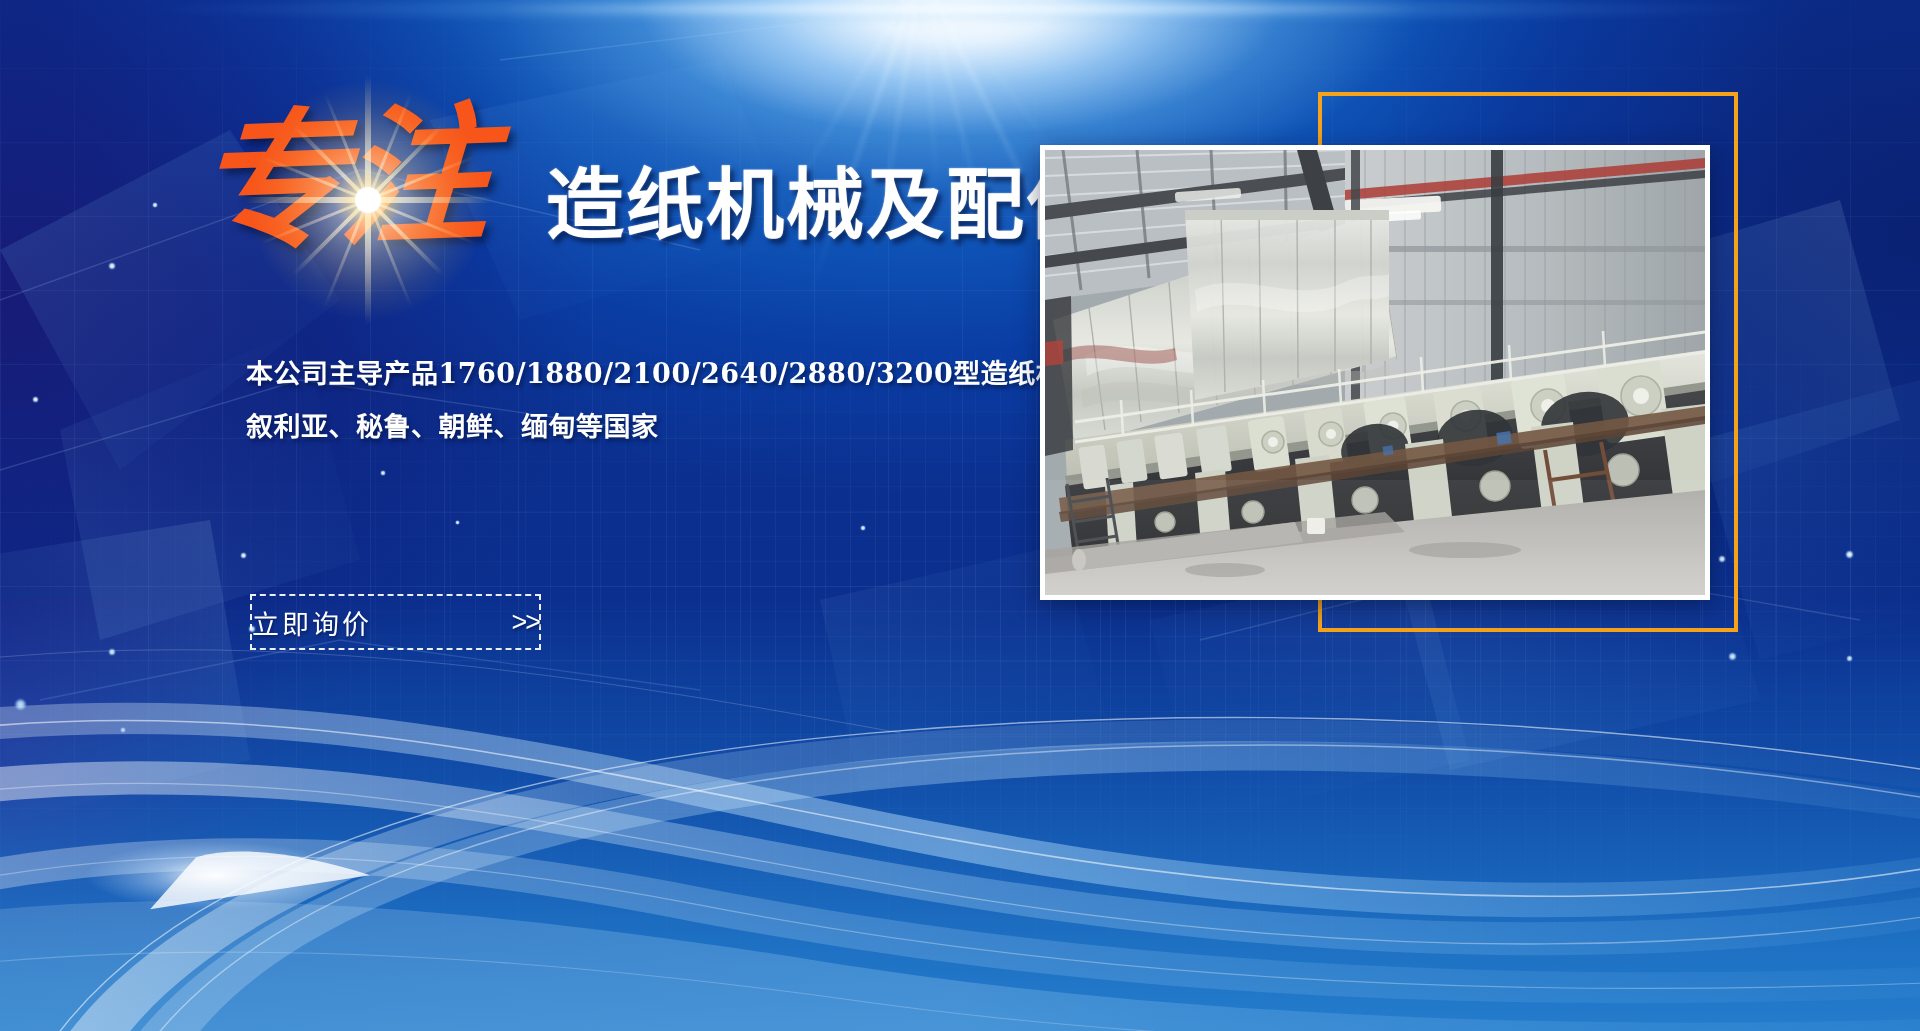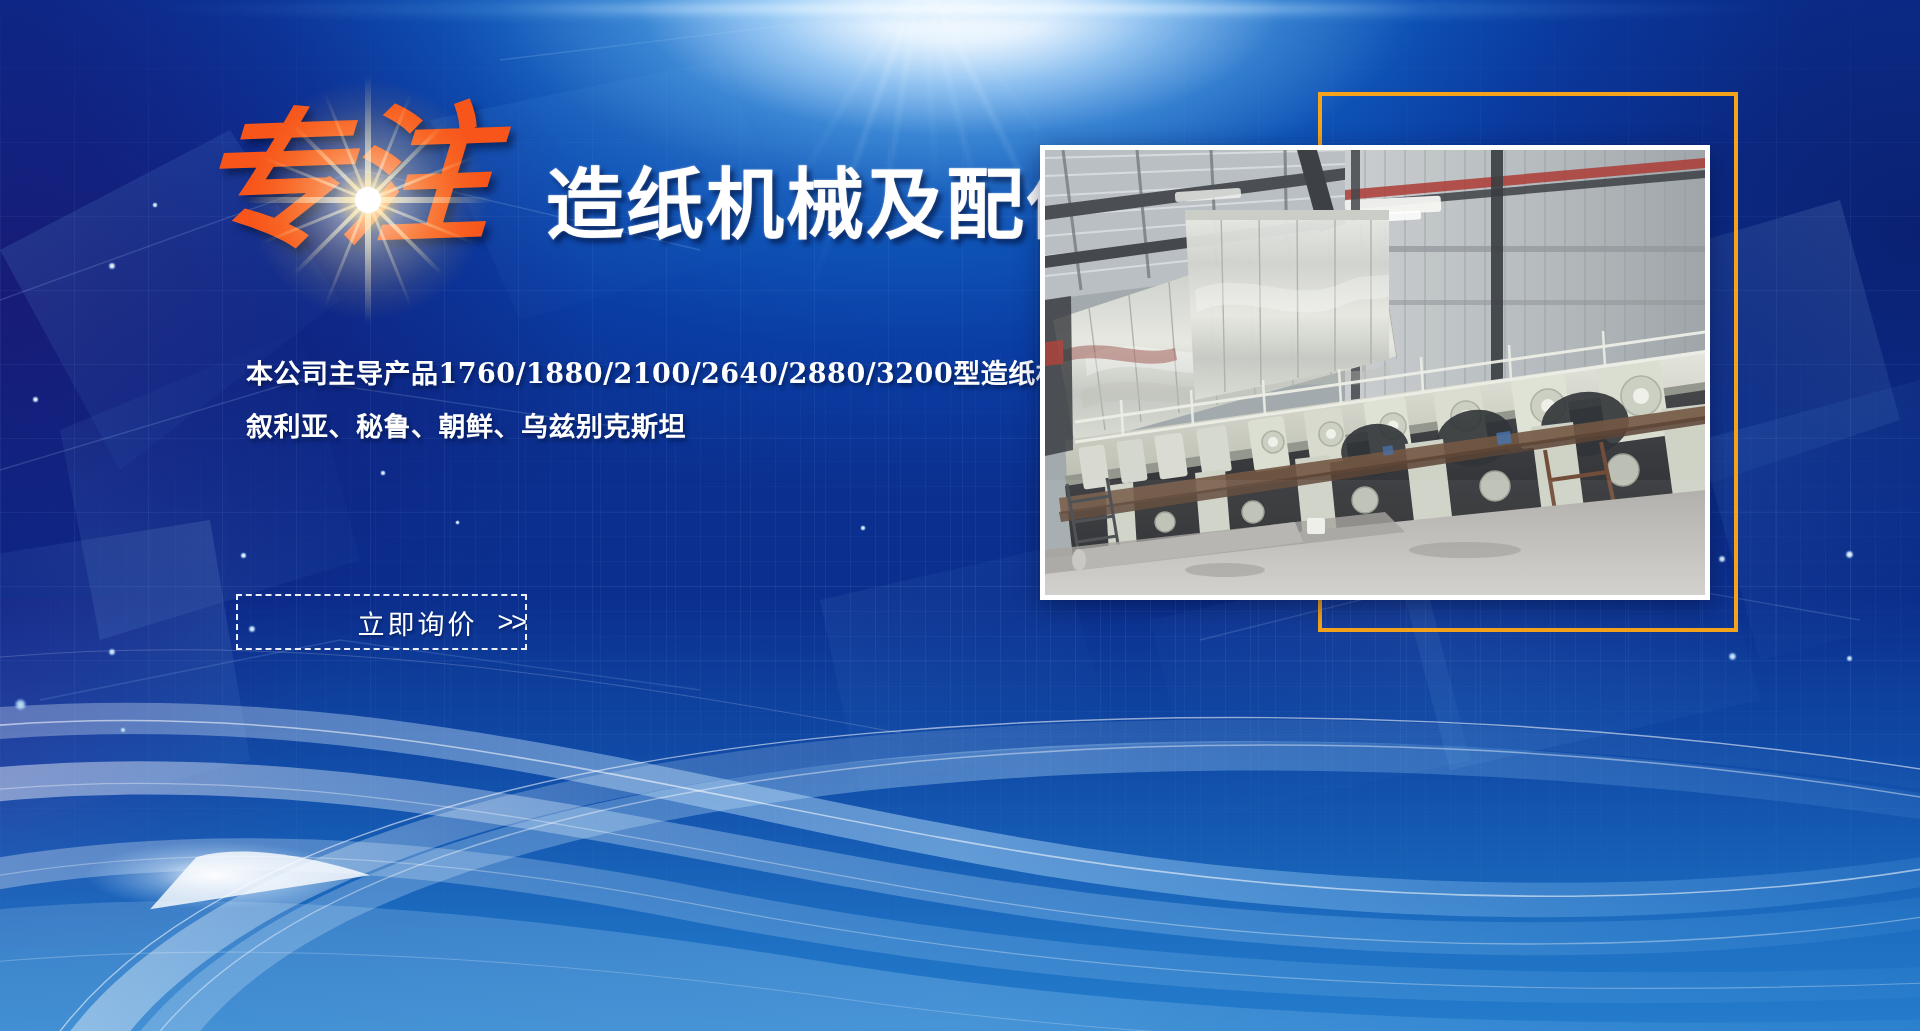--- a/index.html
+++ b/index.html
@@ -132,24 +132,24 @@
     margin:0 0 26px 0;
     font-family:"DejaVu Serif","Liberation Serif",serif;
     font-size:27px;line-height:1;font-weight:700;
     color:#ffffff;
     letter-spacing:.5px;
     text-shadow:2px 3px 4px rgba(2,18,62,.70);
     white-space:nowrap;
   }
 
   .cta{
-    position:absolute;left:236px;top:594px;
+    position:absolute;left:250px;top:594px;
     width:287px;height:52px;
     border:2px dashed rgba(255,255,255,.92);
-    display:flex;align-items:center;justify-content:flex-end;
+    display:flex;align-items:center;justify-content:space-between;
     gap:20px;
     cursor:pointer;
     background:transparent;
   }
   .cta .cta-label{
     font-family:"DejaVu Serif","Liberation Serif",serif;
     font-size:27px;font-weight:400;color:#ffffff;
     letter-spacing:3px;
     text-shadow:1px 2px 3px rgba(2,18,62,.6);
     white-space:nowrap;
@@ -339,21 +339,21 @@
         <rect x="10" y="123.5" width="230" height="3" fill="url(#sbRayH)" transform="rotate(-68 125 125)" opacity=".7"></rect>
         <circle cx="125" cy="125" r="34" fill="url(#sbCore)"></circle>
         <circle cx="125" cy="125" r="13" fill="#ffffff"></circle>
       </svg>
 
       <div class="title-cn">造纸机械及配件</div>
     </div>
 
     <div class="desc">
       <p>本公司主导产品1760/1880/2100/2640/2880/3200型造纸机</p>
-      <p>叙利亚、秘鲁、朝鲜、乌兹别克斯坦</p>
+      <p>叙利亚、秘鲁、朝鲜、缅甸等国家</p>
     </div>
 
     <div class="cta">
       <span class="cta-label">立即询价</span>
       <span class="cta-arrow">&gt;&gt;</span>
     </div>
   </div>
 
   <div class="orange-frame"></div>
 

